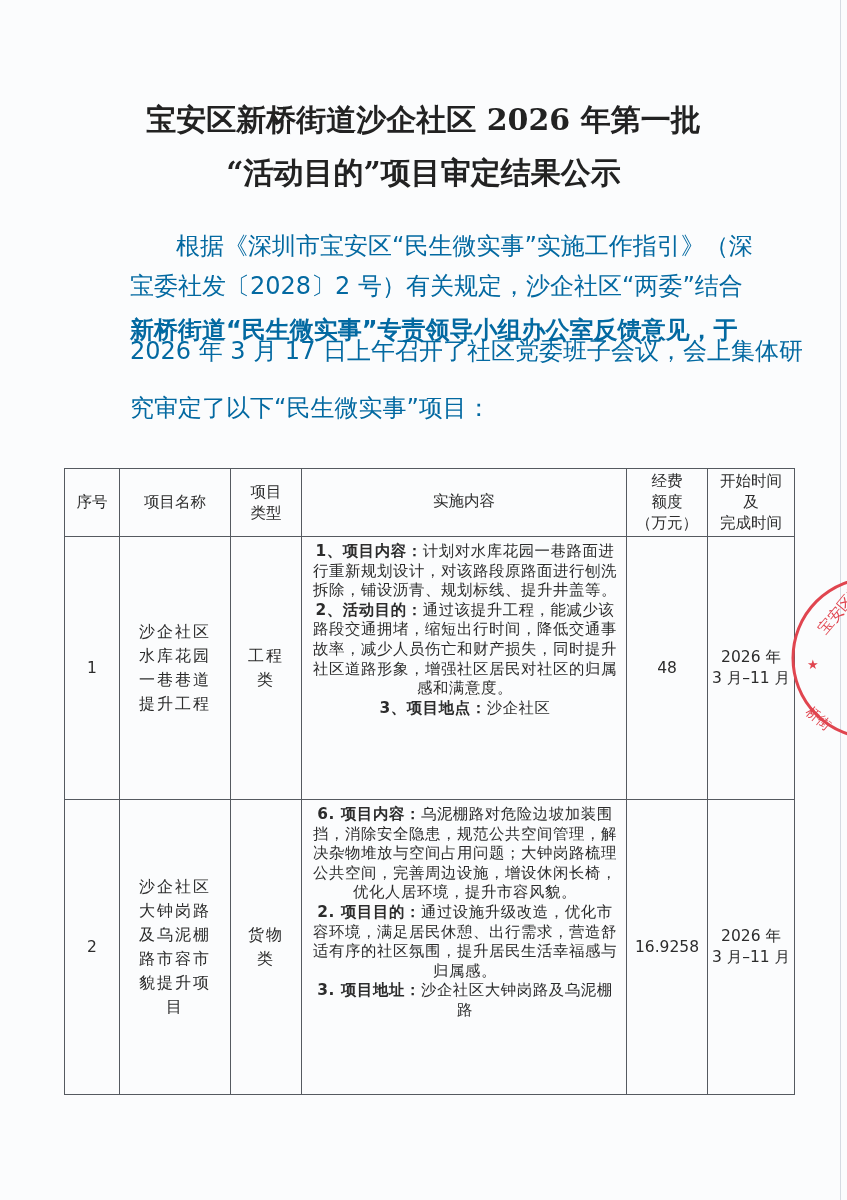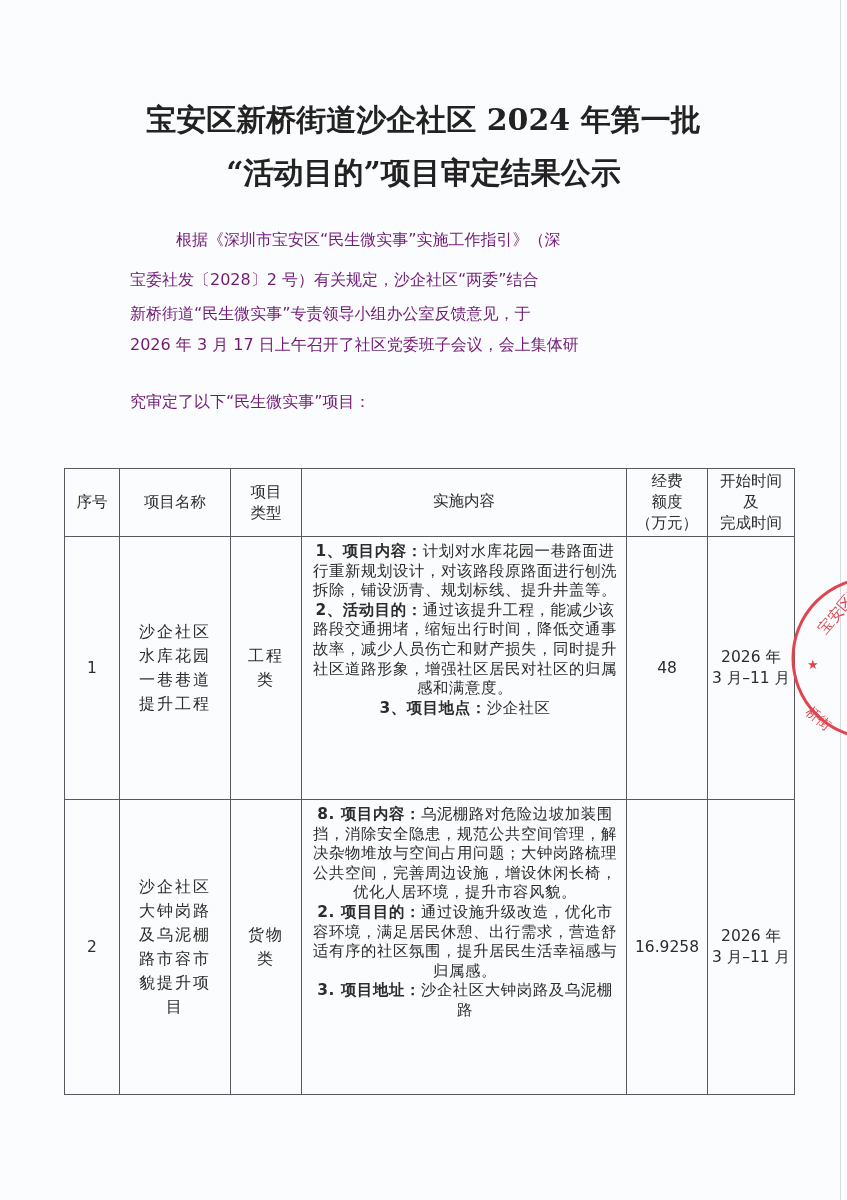--- a/index.html
+++ b/index.html
@@ -34,22 +34,22 @@
       color: #222;
       letter-spacing: 0px;
     }
     .title.l1 { top: 100px; }
     .title.l2 { top: 153px; }
     .para {
       position: absolute;
       left: 130px;
       width: 590px;
       font-family: "DejaVu Sans", sans-serif;
-      font-size: 16px;
-      color: #701a75;
+      font-size: 24px;
+      color: #0369a1;
       white-space: nowrap;
     }
     .para.indent { left: 176px; }
     table.grid {
       position: absolute;
       left: 64px;
       top: 468px;
       border-collapse: collapse;
       font-family: "DejaVu Sans", sans-serif;
       color: #2c2c2c;
@@ -108,26 +108,26 @@
       height: 170px;
       pointer-events: none;
     }
     .hdr-line { display: block; }
   </style>
 </head>
 <body>
 
 <div class="page-edge"></div>
 
-<div class="title l1">宝安区新桥街道沙企社区 2024 年第一批</div>
+<div class="title l1">宝安区新桥街道沙企社区 2026 年第一批</div>
 <div class="title l2">“活动目的”项目审定结果公示</div>
 
 <div class="para indent" style="top:230px;">根据《深圳市宝安区“民生微实事”实施工作指引》（深</div>
 <div class="para" style="top:270px;">宝委社发〔2028〕2 号）有关规定，沙企社区“两委”结合</div>
-<div class="para" style="top:304px;">新桥街道“民生微实事”专责领导小组办公室反馈意见，于</div>
+<div class="para" style="top:314px;font-weight:bold;">新桥街道“民生微实事”专责领导小组办公室反馈意见，于</div>
 <div class="para" style="top:335px;">2026 年 3 月 17 日上午召开了社区党委班子会议，会上集体研</div>
 <div class="para" style="top:392px;">究审定了以下“民生微实事”项目：</div>
 
 <table class="grid">
   <tbody>
       <tr>
     <th class="c1">序号</th>
     <th class="c2">项目名称</th>
     <th class="c3">
       <span class="hdr-line">项目</span>
@@ -160,21 +160,21 @@
       <span class="hdr-line">2026 年</span>
       <span class="hdr-line">3 月–11 月</span>
     </td>
   </tr>
 
   <tr class="r2">
     <td>2</td>
     <td class="name-cell">沙企社区大钟岗路及乌泥棚路市容市貌提升项目</td>
     <td class="type-cell">货物类</td>
     <td class="content">
-      <span class="pt"><span class="lbl">8. 项目内容：</span><span>乌泥棚路对危险边坡加装围挡，消除安全隐患，规范公共空间管理，解决杂物堆放与空间占用问题；大钟岗路梳理公共空间，完善周边设施，增设休闲长椅，优化人居环境，提升市容风貌。</span></span>
+      <span class="pt"><span class="lbl">6. 项目内容：</span><span>乌泥棚路对危险边坡加装围挡，消除安全隐患，规范公共空间管理，解决杂物堆放与空间占用问题；大钟岗路梳理公共空间，完善周边设施，增设休闲长椅，优化人居环境，提升市容风貌。</span></span>
       <span class="pt"><span class="lbl">2. 项目目的：</span><span>通过设施升级改造，优化市容环境，满足居民休憩、出行需求，营造舒适有序的社区氛围，提升居民生活幸福感与归属感。</span></span>
       <span class="pt"><span class="lbl">3. 项目地址：</span><span>沙企社区大钟岗路及乌泥棚路</span></span>
     </td>
     <td>16.9258</td>
     <td>
       <span class="hdr-line">2026 年</span>
       <span class="hdr-line">3 月–11 月</span>
     </td>
   </tr>
 </tbody>

